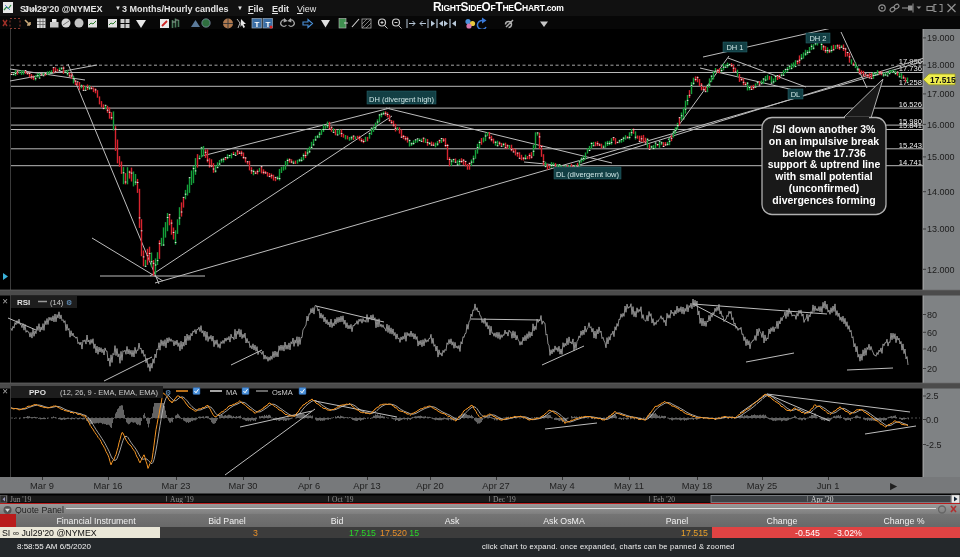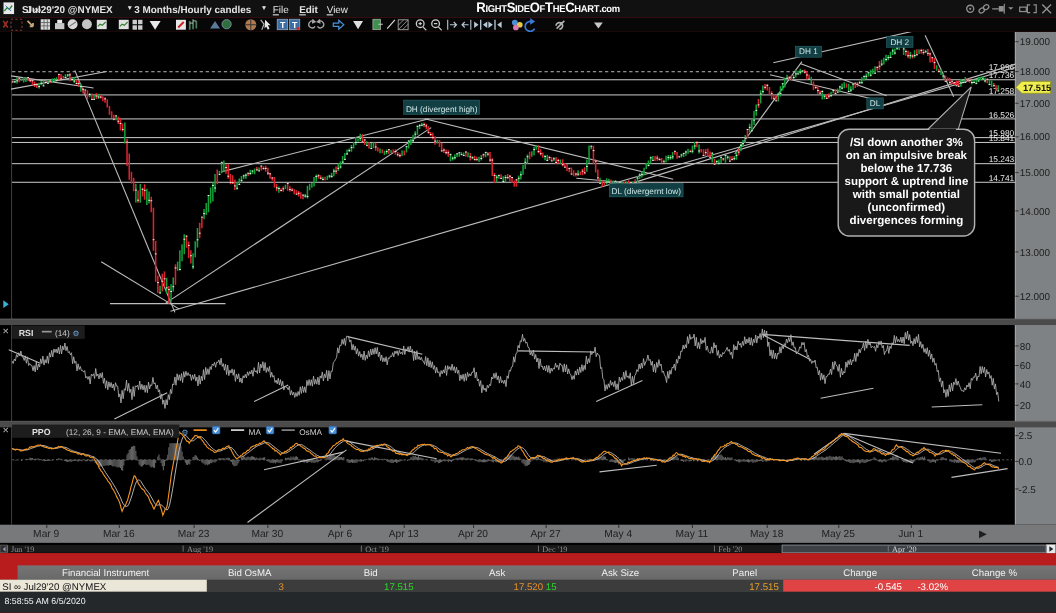--- a/index.html
+++ b/index.html
@@ -28,21 +28,21 @@
           <rect x="0" y="0" width="10" height="11" fill="#e8e8e8"></rect>
           <path d="M1 8l2.5-3 2 1.5L8 3" stroke="#2a8a3a" stroke-width="1.2" fill="none"></path>
           <path d="M2 3l5 5" stroke="#3a6ad9" stroke-width="0.8"></path>
         </svg></span>
  <span style="left:20px">SI</span>
       <span style="left:31px;font-weight:normal">∞</span>
  <span style="left:24px">Jul29'20 @NYMEX</span>
       <span style="left:115px;font-size:6px;top:5px">▼</span>
  <span style="left:122px">3 Months/Hourly candles</span>
       <span style="left:237px;font-size:6px;top:5px">▼</span>
- <span style="left:248px;font-weight:normal"><u>F</u>ile</span>
+ <span style="left:248px;font-weight:bold"><u>F</u>ile</span>
  <span style="left:272px;font-weight:bold"><u>E</u>dit</span>
  <span style="left:297px;font-weight:normal"><u>V</u>iew</span>
  <span style="left:876px;top:2px"><svg width="84" height="12" viewBox="0 0 84 12" fill="none" stroke="#909090">
   <circle cx="6" cy="6" r="3.2" stroke-width="1.2"></circle>
           <circle cx="6" cy="6" r="1" fill="#909090" stroke="none"></circle>
   <ellipse cx="16.5" cy="7.5" rx="2.6" ry="2" transform="rotate(-35 16.5 7.5)" stroke-width="1.1"></ellipse>
   <ellipse cx="20.5" cy="4.5" rx="2.6" ry="2" transform="rotate(-35 20.5 4.5)" stroke-width="1.1"></ellipse>
   <path d="M26 6h6" stroke-width="1.1"></path>
           <rect x="32" y="3.5" width="4.5" height="5" fill="#909090" stroke="none"></rect>
           <path d="M37 1.5v9" stroke-width="1"></path>
@@ -1881,35 +1881,48 @@
       <text x="170" y="501.5" class="sl" fill="#909090">Aug '19</text>
       <path d="M328.5 496v5.5" stroke="#888" stroke-width="0.7"></path>
       <text x="332" y="501.5" class="sl" fill="#909090">Oct '19</text>
       <path d="M489.5 496v5.5" stroke="#888" stroke-width="0.7"></path>
       <text x="493" y="501.5" class="sl" fill="#909090">Dec '19</text>
       <path d="M649.5 496v5.5" stroke="#888" stroke-width="0.7"></path>
       <text x="653" y="501.5" class="sl" fill="#909090">Feb '20</text>
       <path d="M807.5 496v5.5" stroke="#888" stroke-width="0.7"></path>
       <text x="811" y="501.5" class="sl" fill="#d8d8d8">Apr '20</text>
 </svg>
+<div id="qhead" class="abs">
+ <span class="cell" style="left:3px;top:2px"><svg width="9" height="8">
+          <circle cx="4.5" cy="4" r="4" fill="#555"></circle>
+          <polygon points="2,2.8 7,2.8 4.5,6" fill="#ddd"></polygon>
+        </svg></span>
+ <span class="cell" style="left:15px">Quote Panel</span>
+ <span class="cell" style="left:66px;top:4.5px;width:870px;border-top:1px solid #dcdcdc"></span>
+ <span class="cell" style="left:938px;top:1px"><svg width="20" height="9">
+          <circle cx="4" cy="4.5" r="3.5" fill="none" stroke="#666" stroke-width="1.4"></circle>
+          <path d="M13 1l5 6m0-6l-5 6" stroke="#b03030" stroke-width="1.6"></path>
+        </svg></span>
+</div>
 <div id="qcols" class="abs">
  <span class="cell cc" style="left:0;width:160px">Financial Instrument</span>
- <span class="cell cc" style="left:160px;width:102px">Bid OsMA</span>
+ <span class="cell cc" style="left:160px;width:102px">Bid Panel</span>
  <span class="cell cc" style="left:262px;width:118px">Bid</span>
  <span class="cell cc" style="left:380px;width:112px">Ask</span>
- <span class="cell cc" style="left:492px;width:112px">Ask Size</span>
+ <span class="cell cc" style="left:492px;width:112px">Ask OsMA</span>
  <span class="cell cc" style="left:610px;width:102px">Panel</span>
  <span class="cell cc" style="left:712px;width:108px">Change</span>
  <span class="cell cc" style="left:820px;width:136px">Change %</span>
 </div>
 <div id="qdata" class="abs">
- <span class="cell" style="left:0;top:0;width:188px;height:11px;background:#eae7d8;color:#111;padding:1.5px 0 0 2px">SI ∞ Jul29'20 @NYMEX</span>
+ <span class="cell" style="left:0;top:0;width:160px;height:11px;background:#eae7d8;color:#111;padding:1.5px 0 0 2px">SI ∞ Jul29'20 @NYMEX</span>
  <span class="cell" style="left:160px;width:98px;text-align:right;color:#e8902a">3</span>
  <span class="cell" style="left:262px;width:114px;text-align:right;color:#2ad82a">17.515</span>
- <span class="cell" style="left:380px;width:126px;text-align:right"><span style="color:#e8902a">17.520</span> <span style="color:#2ad82a">15</span></span>
+ <span class="cell" style="left:380px;width:126px;"><span style="color:#e8902a">17.520</span> <span style="color:#2ad82a">15</span></span>
  <span class="cell" style="left:604px;width:104px;text-align:right;color:#e8a02a">17.515</span>
  <span class="cell" style="left:712px;top:0;width:248px;height:11px;background:#e04343"></span>
       <span class="cell" style="left:795px;color:#fff">-0.545</span>
  <span class="cell" style="left:834px;width:123px;text-align:left;color:#fff">-3.02%</span>
 </div>
 <div id="status" class="abs">
- <span class="abs" style="left:4px;top:4px;font-size:8px">8:58:55 AM 6/5/2020</span>
+ <span class="abs" style="left:17px;top:4px;font-size:8px">8:58:55 AM 6/5/2020</span>
+ <span class="abs ctr" style="left:482px;top:4.5px">click chart to expand. once expanded, charts can be panned &amp; zoomed</span>
 </div>
 </div>
 </body></html>

